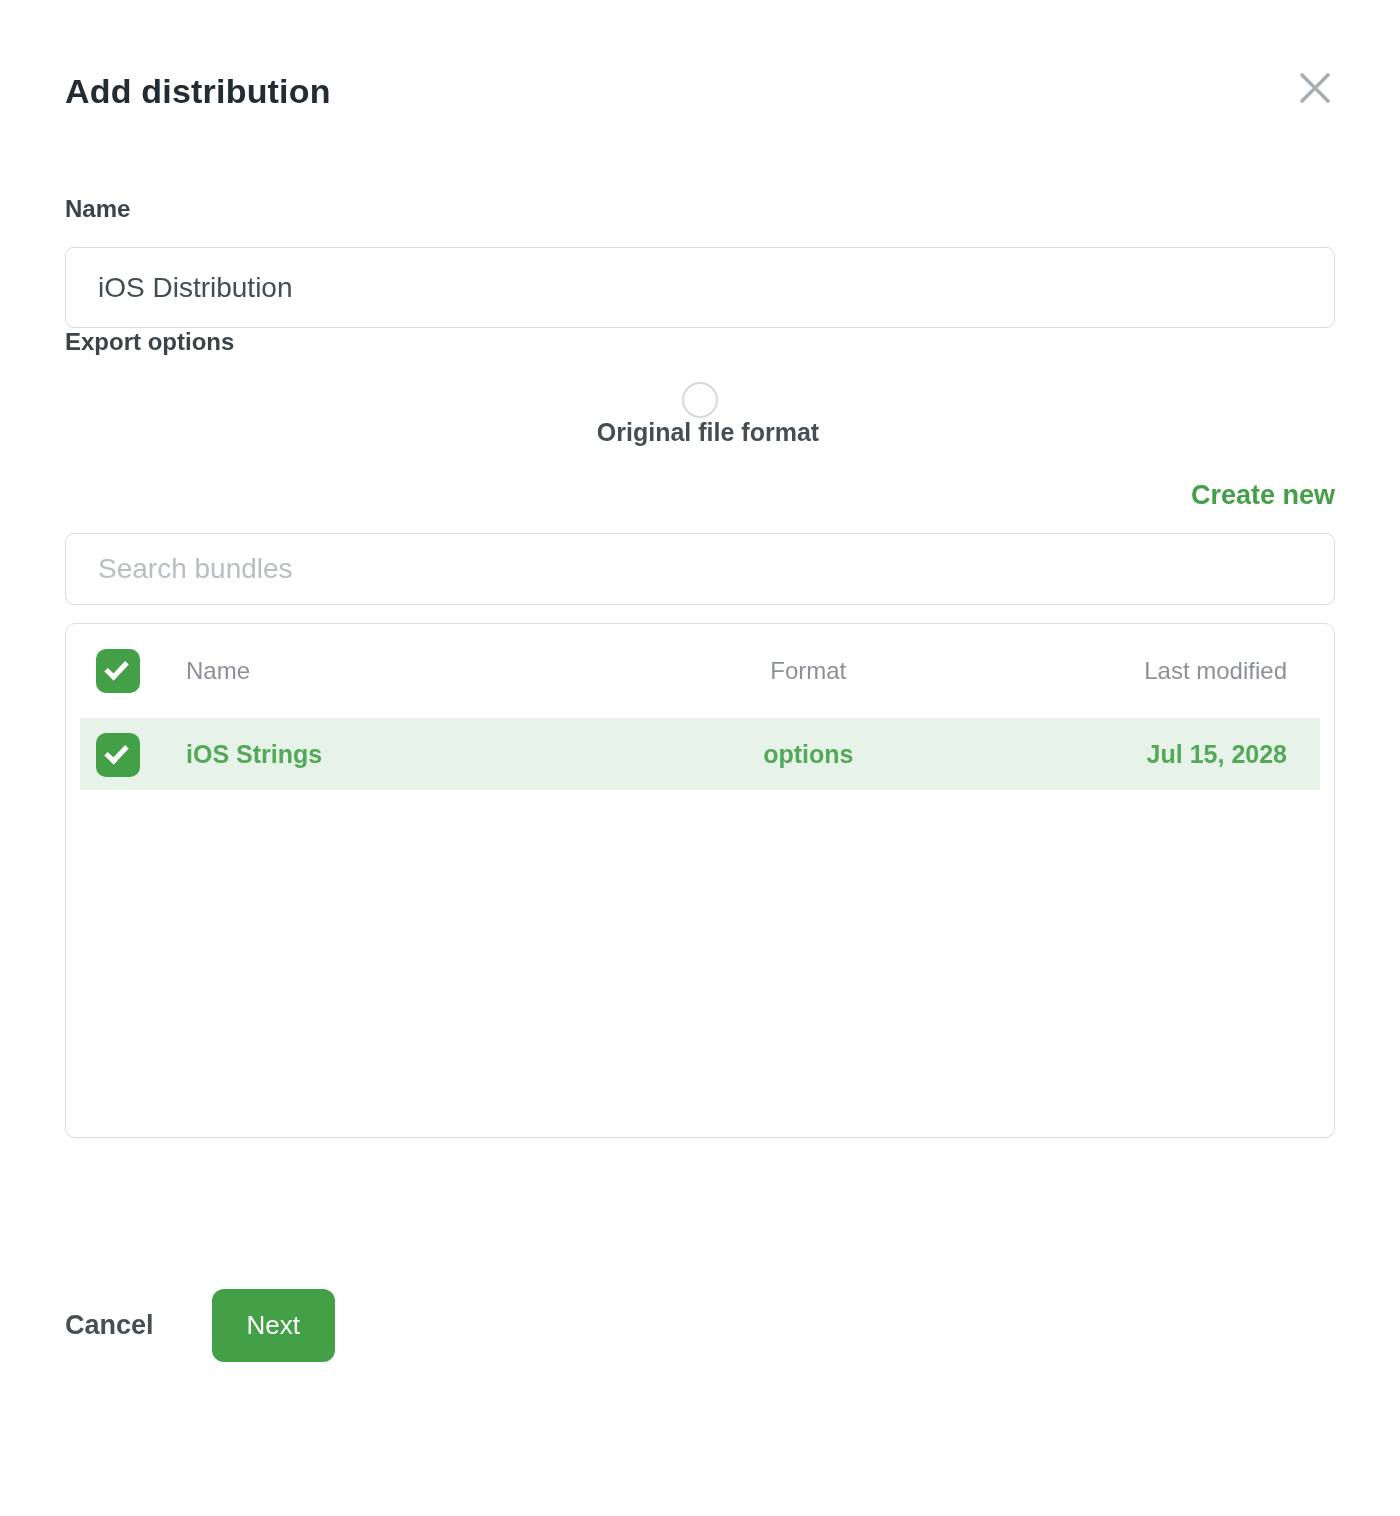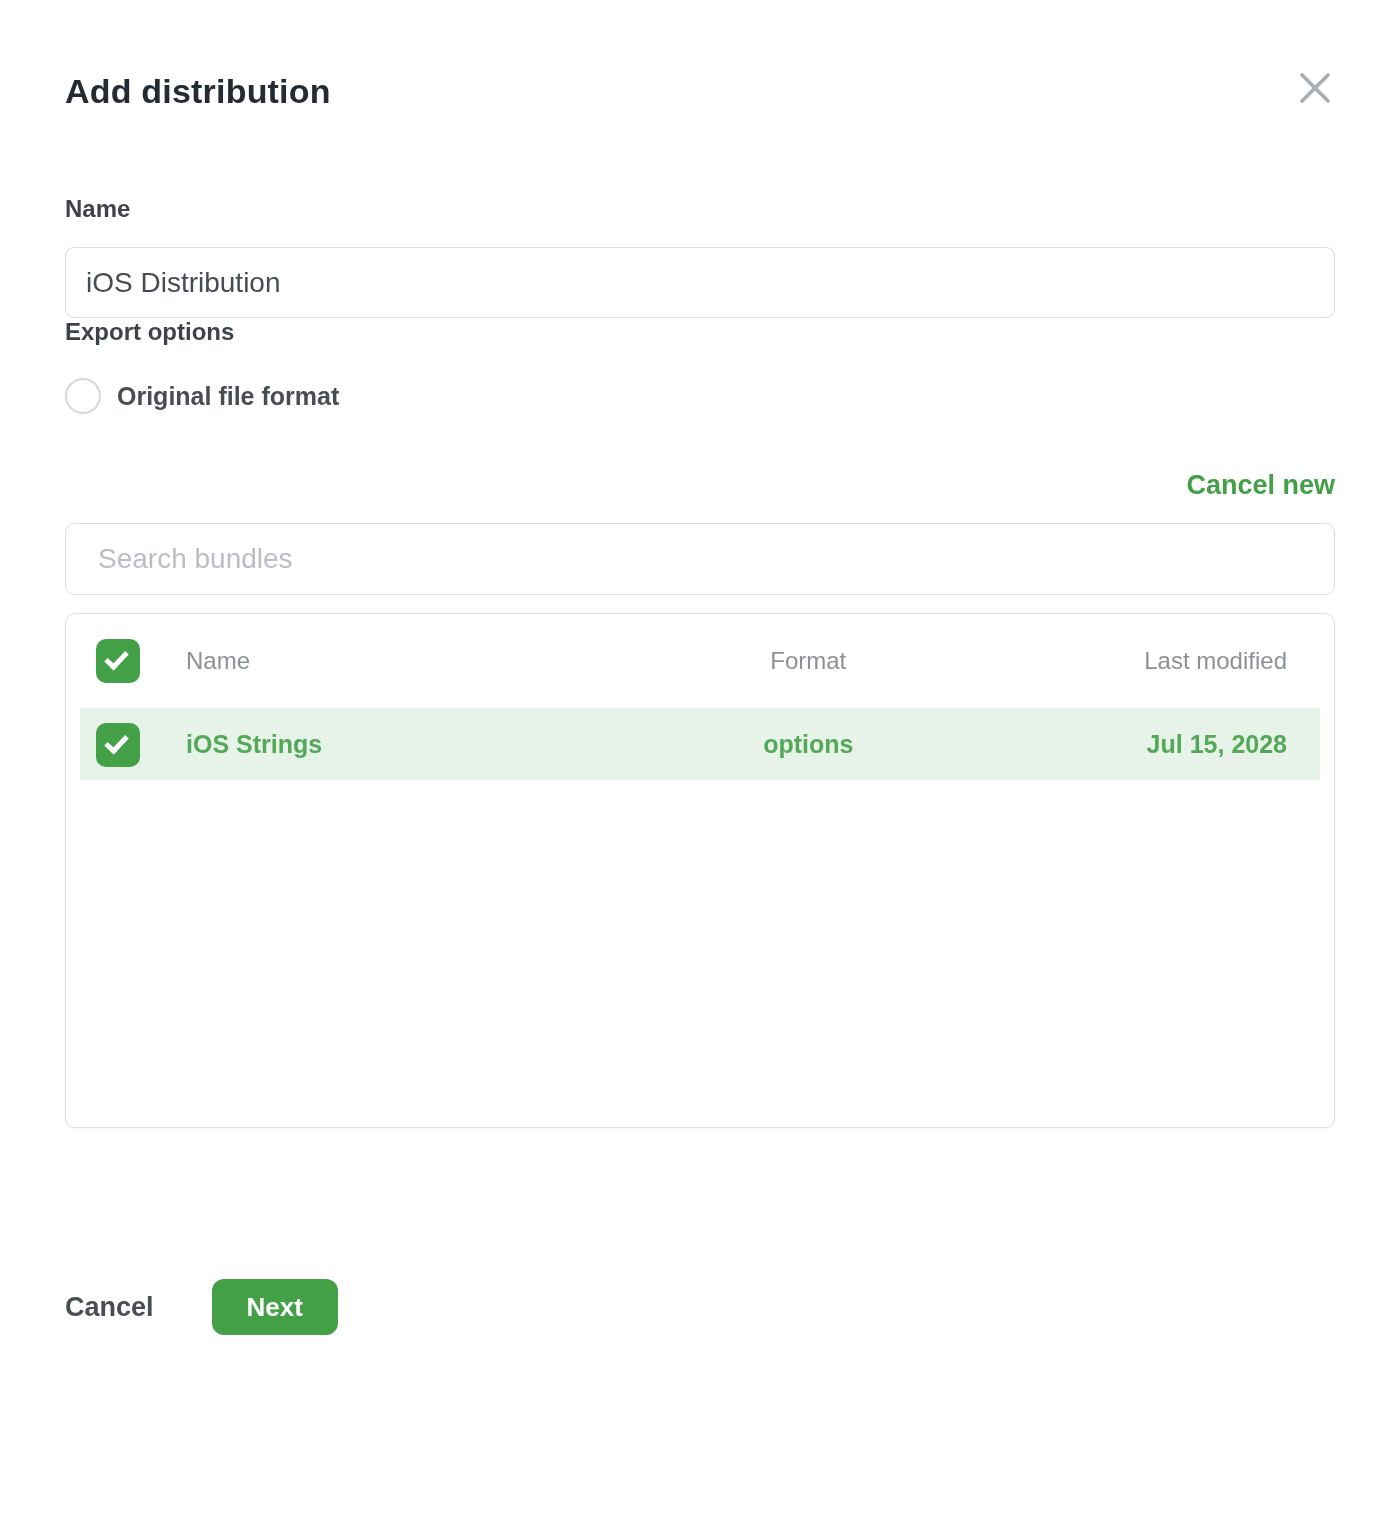--- a/index.html
+++ b/index.html
@@ -26,31 +26,31 @@
   .dialog { padding: 72px 65px 0 65px; }
 
   
   .dialog-header { display: flex; align-items: flex-start; justify-content: space-between; }
   .dialog-title { font-size: 34px; font-weight: 700; color: var(--title-color); letter-spacing: 0.2px; }
   .close-btn { width: 40px; height: 40px; margin-top: -4px; cursor: pointer; display: flex; align-items: center; justify-content: center; }
 
   
   .field-label { margin-top: 84px; font-size: 24px; font-weight: 700; color: var(--label-color); }
   .text-input {
-    margin-top: 24px; width: 100%; height: 71px;
+    margin-top: 24px; width: 100%; height: 81px;
     border: 1px solid var(--border); border-radius: 9px;
     font-family: "Liberation Sans", sans-serif;
-    font-size: 28px; color: #454d54; padding: 0 20px;
+    font-size: 28px; color: #454d54; padding: 0 32px;
     outline: none; background: #fff;
   }
 
   
   .section-label { font-size: 24px; font-weight: 700; color: var(--label-color); }
   .radio-group { margin-top: 26px; }
-  .radio-row { display: flex; align-items: center; height: 48px; cursor: pointer; }
+  .radio-row { display: flex; align-items: center; height: 48px; cursor: pointer; flex-direction: column; }
   .radio-circle {
     width: 36px; height: 36px; border-radius: 50%;
     border: 2px solid #d5d9dc; background: #fff; flex: none;
   }
   .radio-row.selected .radio-circle {
     width: 38px; height: 38px;
     border: 11px solid var(--green-ring);
   }
   .radio-label { margin-left: 16px; font-size: 25px; font-weight: 700; color: #464d53; }
 
@@ -110,22 +110,22 @@
   }
   .cancel-btn {
     background: none; border: none; cursor: pointer;
     font-family: "Liberation Sans", sans-serif;
     font-size: 27px; font-weight: 700; color: #474e54;
   }
   .next-btn {
     border: none; cursor: pointer;
     background: var(--green); color: #ffffff;
     font-family: "Liberation Sans", sans-serif;
-    font-size: 26px; font-weight: 700;
-    height: 56px; padding: 0 35px; border-radius: 12px;
+    font-size: 26px; font-weight: 400;
+    height: 73px; padding: 0 35px; border-radius: 12px;
   }
 </style>
 </head>
 <body>
 
 <div class="dialog">
 
   <div class="dialog-header">
     <div class="dialog-title">Add distribution</div>
     <div class="close-btn">
@@ -142,21 +142,21 @@
   <div class="section-label">Export options</div>
 
   <div class="radio-group">
     <div class="radio-row">
       <span class="radio-circle"></span>
       <span class="radio-label">Original file format</span>
     </div>
   </div>
 
   <div class="create-new-wrap">
-    <a class="create-new">Cancel new</a>
+    <a class="create-new">Create new</a>
   </div>
 
   <input class="search-input" type="text" placeholder="Search bundles" style="">
 
   <div class="bundle-table">
 
     <div class="table-grid-row table-header">
       <div>
         <div class="checkbox">
           <span class="check"></span>

